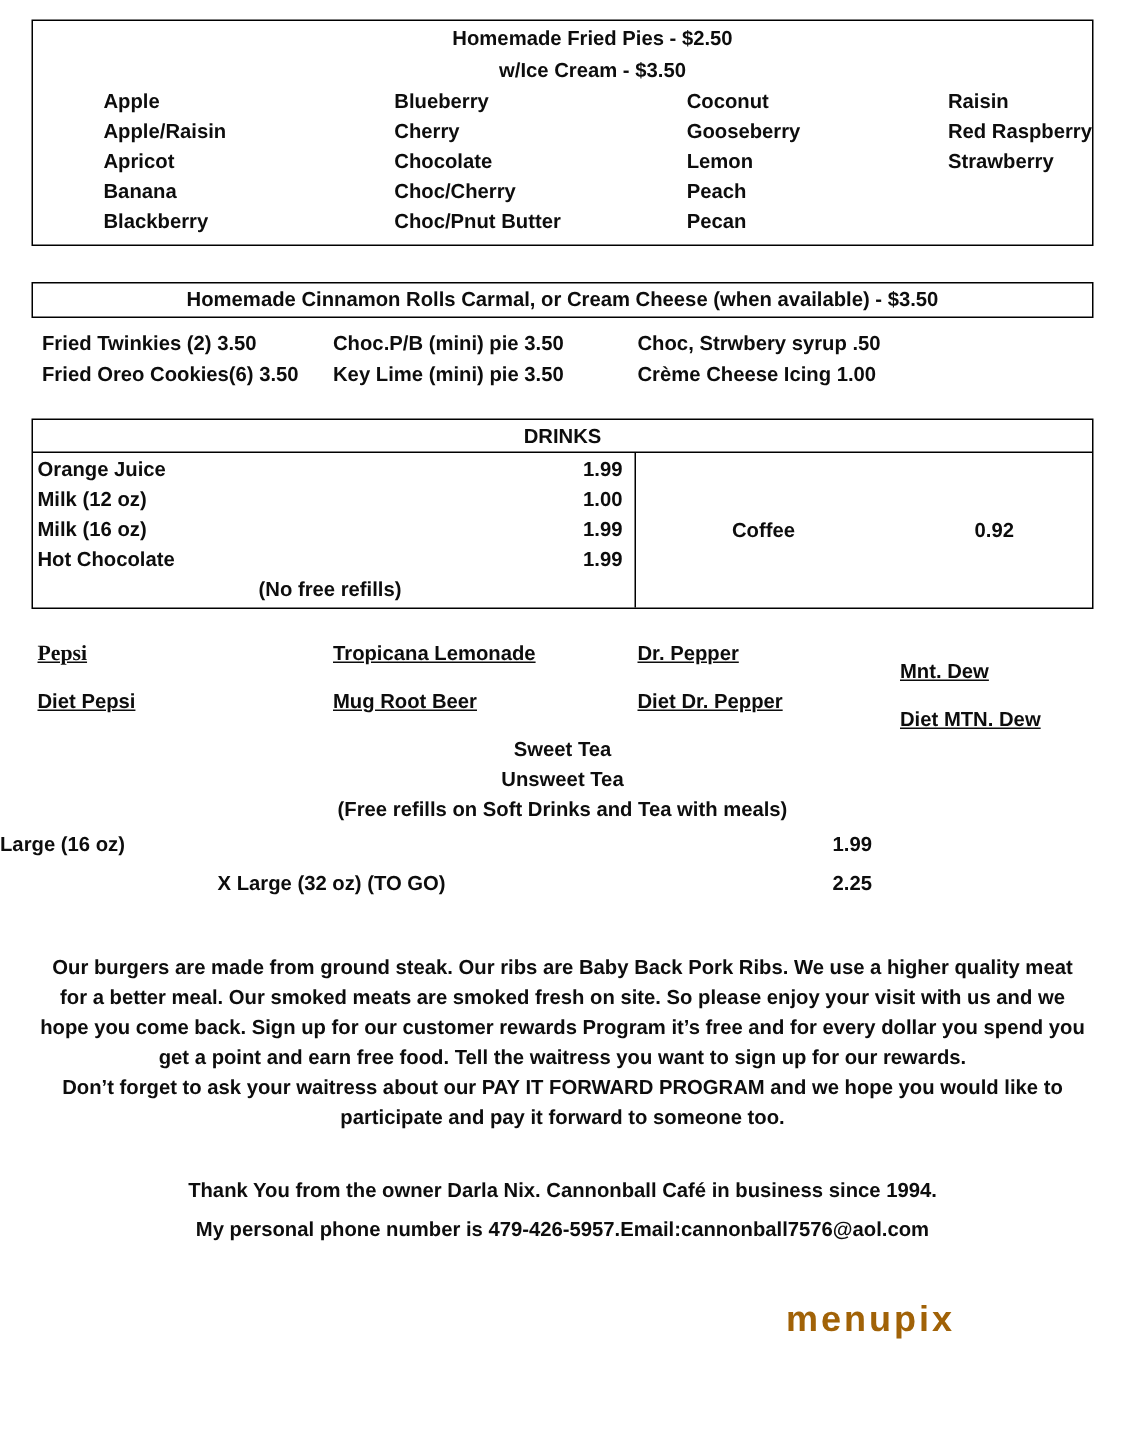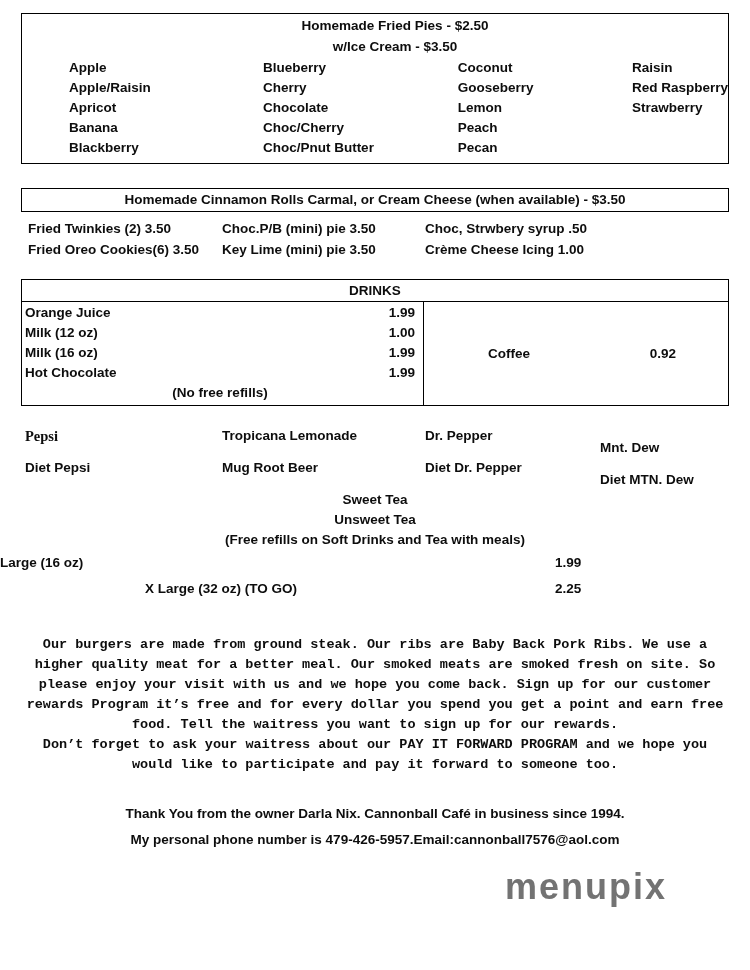--- a/index.html
+++ b/index.html
@@ -37,41 +37,41 @@
   .drinks-box { margin: 19px 21px 0; }
   .drinks-hdr { line-height: 20px; border-bottom: 1.5px solid #000; text-align: center; padding-top:1px; }
   .drinks-body { display: flex; align-items: stretch; }
   .drinks-left { width: 402px; border-right: 1.5px solid #000; padding: 1px 8px 2px 3px; }
   .drink-row { display: flex; justify-content: space-between; line-height: 20px; }
   .drinks-note { text-align: center; line-height: 20px; }
   .drinks-right { flex: 1; display: flex; align-items: center; justify-content: space-between; padding: 0 52px 0 64px; }
 
   
   .soda-section { margin-top: 20px; }
-  .soda-row { display: flex; padding-left: 25px; }
+  .soda-row { display: flex; padding-left: 25px; text-decoration: underline; }
   .soda-row .cell { line-height: 20px; white-space: nowrap; }
   .soda-c1 { width: 197px; } .soda-c2 { width: 203px; } .soda-c3 { width: 175px; } .soda-c4 { flex: 1; margin-top: 12px; }
   .serif-brand { font-family: "Liberation Serif", serif; font-size: 14.5px; }
   .tea-line { text-align: center; line-height: 20px; }
   .soda-note { text-align: center; line-height: 20px; }
   .size-row { position: relative; line-height: 26px; }
   .size-lbl-1 { }
   .size-lbl-2 { margin-left: 145px; }
   .size-price { position: absolute; left: 555px; top: 0; }
 
   
-  .about { margin: 33px auto 0; width: 700px; text-align: center; line-height: 20px; font-family: Liberation Mono, monospace; }
+  .about { margin: 33px auto 0; width: 700px; text-align: center; line-height: 20px; }
 
   
   .footer { margin-top: 26px; text-align: center; line-height: 26px; }
 
   
   .watermark {
-    position: absolute; left: 505px; top: 866px;
-    color: #737373; font-size: 36px; font-weight: 700;
+    position: absolute; left: 524px; top: 866px;
+    color: #a16207; font-size: 24px; font-weight: 700;
     letter-spacing: 2px; font-family: "Liberation Sans", sans-serif;
   }
 </style>
 </head>
 <body>
 
 <div class="page">
 
 
   <section class="box pies-box">

